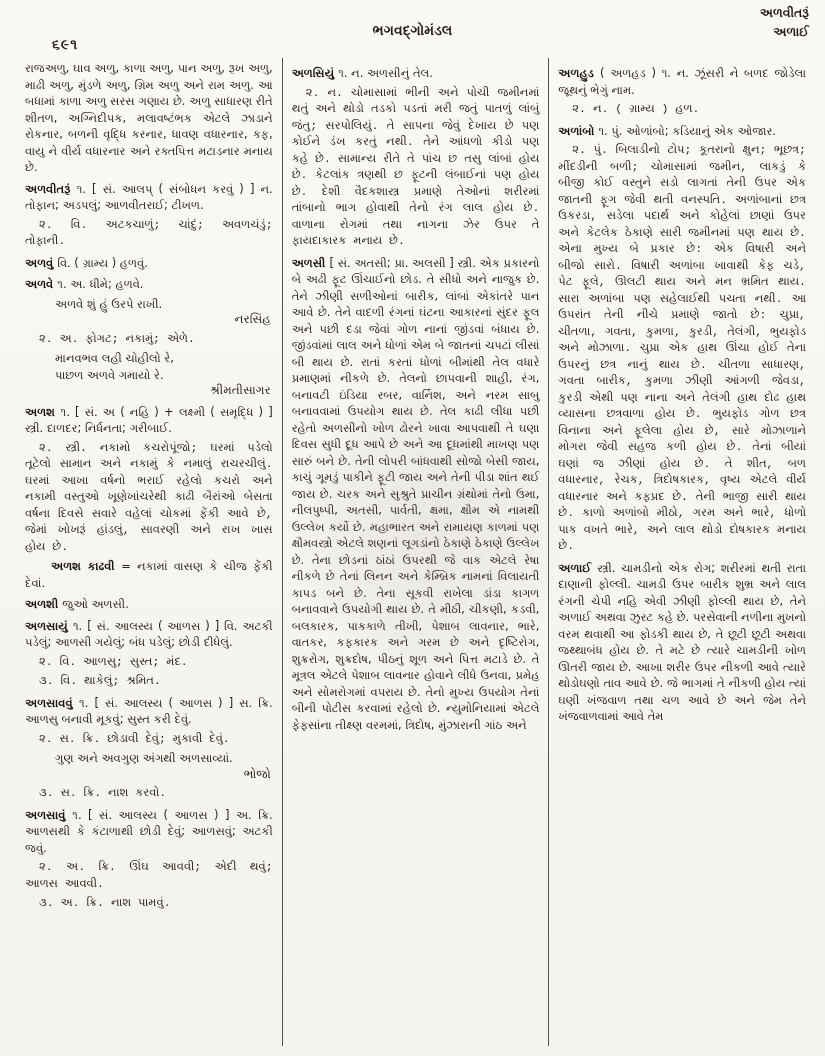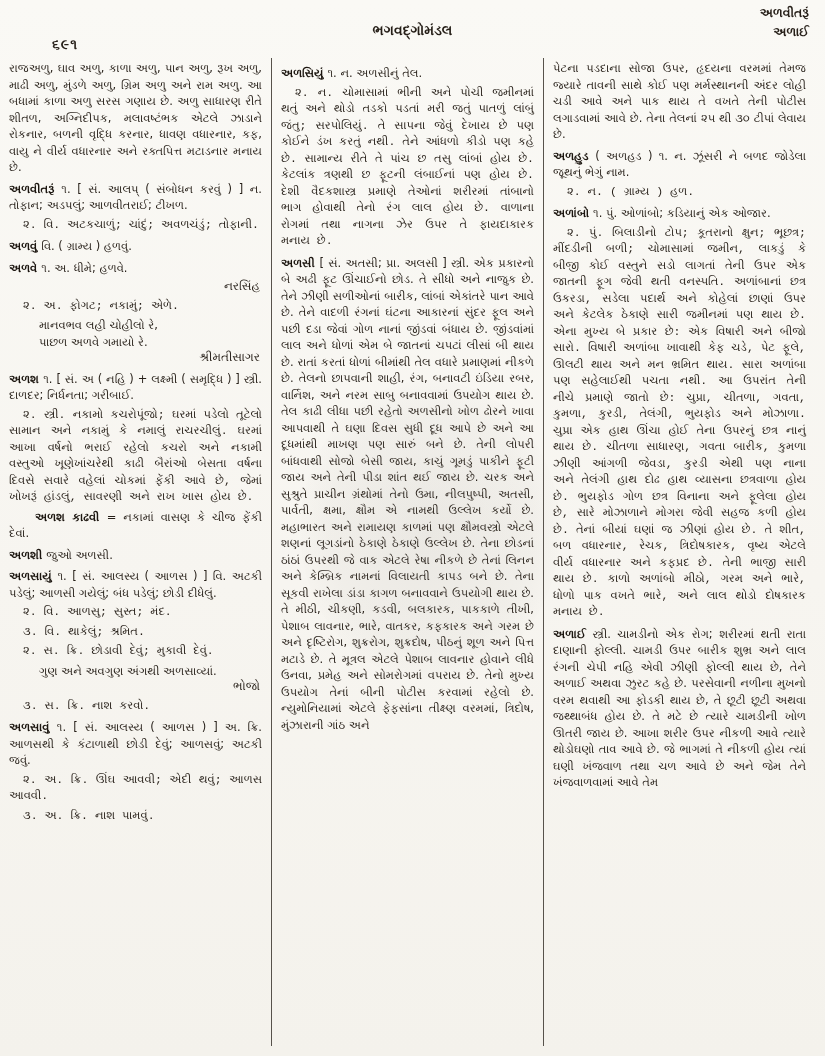--- a/index.html
+++ b/index.html
@@ -15,21 +15,21 @@
     background:linear-gradient(180deg,#faf9f5 0%,#f7f5f0 55%,#f4f2ec 100%);
     color:#261f18;
     box-sizing:border-box;
   }
   .header{position:relative;height:58px;}
   .page-number{position:absolute;left:52px;top:24px;font-size:14px;font-weight:700;letter-spacing:1px;margin-top:12px;}
   .book-title{position:absolute;left:0;right:0;top:22px;text-align:center;font-size:14px;font-weight:700;}
   .guide-words{position:absolute;right:16px;top:4px;text-align:right;font-size:12.5px;font-weight:700;line-height:1.5;}
   .columns{
     display:flex;
-    padding:0 10px 0 0;
+    padding:0 10px 0 16px;
     height:988px;
     box-sizing:border-box;
   }
   .col{
     flex:1 1 0;
     padding:2px 9px 0 9px;
     height:986px;
     overflow:hidden;
     text-align:justify;
     font-size:11.5px;
@@ -68,52 +68,53 @@
   </div>
 
   <div class="columns" id="columns">
       <div class="col">
         <p class="para body">રાજઅળુ, ઘાવ અળુ, કાળા અળુ, પાન અળુ, રૂખ અળુ, માઢી અળુ, મુંડળે અળુ, ગ્રિમ અળુ અને રામ અળુ. આ બધામાં કાળા અળુ સરસ ગણાય છે. અળુ સાધારણ રીતે શીતળ, અગ્નિદીપક, મલાવષ્ટંભક એટલે ઝાડાને રોકનાર, બળની વૃદ્ધિ કરનાર, ધાવણ વધારનાર, કફ, વાયુ ને વીર્ય વધારનાર અને રક્તપિત્ત મટાડનાર મનાય છે.</p>
         <p class="para entry"><b class="head">અળવીતરૂં </b>૧. [ સં. આલપ્ ( સંબોધન કરવું ) ] ન. તોફાન; અડપલું; આળવીતરાઈ; ટીખળ.</p>
         <p class="para sense">૨. વિ. અટકચાળું; ચાંદું; અવળચંડું; તોફાની.</p>
         <p class="para entry"><b class="head">અળવું </b>વિ. ( ગ્રામ્ય ) હળવું.</p>
         <p class="para entry"><b class="head">અળવે </b>૧. અ. ધીમે; હળવે.</p>
         <div class="quote">
+          <div class="qline">અળવે શું હું ઉરપે રાખી.</div>
           <div class="attr">નરસિંહ</div>
         </div>
         <p class="para sense">૨. અ. ફોગટ; નકામું; એળે.</p>
         <div class="quote">
           <div class="qline">માનવભવ લહી ચોહીલો રે,</div>
           <div class="qline">પાછળ અળવે ગમાયો રે.</div>
           <div class="attr">શ્રીમતીસાગર</div>
         </div>
         <p class="para entry"><b class="head">અળશ </b>૧. [ સં. અ ( નહિ ) + લક્ષ્મી ( સમૃદ્ધિ ) ] સ્ત્રી. દાળદર; નિર્ધનતા; ગરીબાઈ.</p>
         <p class="para sense">૨. સ્ત્રી. નકામો કચરોપૂંજો; ઘરમાં પડેલો તૂટેલો સામાન અને નકામું કે નમાલું રાચરચીલું. ઘરમાં આખા વર્ષનો ભરાઈ રહેલો કચરો અને નકામી વસ્તુઓ ખૂણેખાંચરેથી કાઢી બૈરાંઓ બેસતા વર્ષના દિવસે સવારે વહેલાં ચોકમાં ફેંકી આવે છે, જેમાં ખોખરૂં હાંડલું, સાવરણી અને રાખ ખાસ હોય છે.</p>
         <p class="para idiom"><b class="head">અળશ કાઢવી </b>= નકામાં વાસણ કે ચીજ ફેંકી દેવાં.</p>
         <p class="para entry"><b class="head">અળશી </b>જુઓ અળસી.</p>
         <p class="para entry"><b class="head">અળસાયું </b>૧. [ સં. આલસ્ય ( આળસ ) ] વિ. અટકી પડેલું; આળસી ગયેલું; બંધ પડેલું; છોડી દીધેલું.</p>
         <p class="para sense">૨. વિ. આળસુ; સુસ્ત; મંદ.</p>
         <p class="para sense">૩. વિ. થાકેલું; શ્રમિત.</p>
+        <p class="para entry"><b class="head">અળસાવવું </b>૧. [ સં. આલસ્ય ( આળસ ) ] સ. ક્રિ. આળસુ બનાવી મૂકવું; સુસ્ત કરી દેવું.</p>
         <p class="para sense">૨. સ. ક્રિ. છોડાવી દેવું; મુકાવી દેવું.</p>
         <div class="quote">
           <div class="qline">ગુણ અને અવગુણ અંગથી અળસાવ્યાં.</div>
           <div class="attr">ભોજો</div>
         </div>
         <p class="para sense">૩. સ. ક્રિ. નાશ કરવો.</p>
         <p class="para entry"><b class="head">અળસાવું </b>૧. [ સં. આલસ્ય ( આળસ ) ] અ. ક્રિ. આળસથી કે કંટાળાથી છોડી દેવું; આળસવું; અટકી જવું.</p>
         <p class="para sense">૨. અ. ક્રિ. ઊંઘ આવવી; એદી થવું; આળસ આવવી.</p>
         <p class="para sense">૩. અ. ક્રિ. નાશ પામવું.</p>
       </div>
       <div class="col">
         <p class="para entry"><b class="head">અળસિયું </b>૧. ન. અળસીનું તેલ.</p>
         <p class="para sense">૨. ન. ચોમાસામાં ભીની અને પોચી જમીનમાં થતું અને થોડો તડકો પડતાં મરી જતું પાતળું લાંબું જંતુ; સરપોલિયું. તે સાપના જેવું દેખાય છે પણ કોઈને ડંખ કરતું નથી. તેને આંધળો કીડો પણ કહે છે. સામાન્ય રીતે તે પાંચ છ તસુ લાંબાં હોય છે. કેટલાંક ત્રણથી છ ફૂટની લંબાઈનાં પણ હોય છે. દેશી વૈદકશાસ્ત્ર પ્રમાણે તેઓનાં શરીરમાં તાંબાનો ભાગ હોવાથી તેનો રંગ લાલ હોય છે. વાળાના રોગમાં તથા નાગના ઝેર ઉપર તે ફાયદાકારક મનાય છે.</p>
         <p class="para entry"><b class="head">અળસી </b>[ સં. અતસી; પ્રા. અલસી ] સ્ત્રી. એક પ્રકારનો બે અઢી ફૂટ ઊંચાઈનો છોડ. તે સીધો અને નાજુક છે. તેને ઝીણી સળીઓનાં બારીક, લાંબાં એકાંતરે પાન આવે છે. તેને વાદળી રંગનાં ઘંટના આકારનાં સુંદર ફૂલ અને પછી દડા જેવાં ગોળ નાનાં જીંડવાં બંધાય છે. જીંડવાંમાં લાલ અને ધોળાં એમ બે જાતનાં ચપટાં લીસાં બી થાય છે. રાતાં કરતાં ધોળાં બીમાંથી તેલ વધારે પ્રમાણમાં નીકળે છે. તેલનો છાપવાની શાહી, રંગ, બનાવટી ઇંડિયા રબર, વાર્નિશ, અને નરમ સાબુ બનાવવામાં ઉપયોગ થાય છે. તેલ કાઢી લીધા પછી રહેતો અળસીનો ખોળ ઢોરને ખાવા આપવાથી તે ઘણા દિવસ સુધી દૂધ આપે છે અને આ દૂધમાંથી માખણ પણ સારું બને છે. તેની લોપરી બાંધવાથી સોજો બેસી જાય, કાચું ગૂમડું પાકીને ફૂટી જાય અને તેની પીડા શાંત થઈ જાય છે. ચરક અને સુશ્રુતે પ્રાચીન ગ્રંથોમાં તેનો ઉમા, નીલપુષ્પી, અતસી, પાર્વતી, ક્ષમા, ક્ષૌમ એ નામથી ઉલ્લેખ કર્યો છે. મહાભારત અને રામાયણ કાળમાં પણ ક્ષૌમવસ્ત્રો એટલે શણનાં લૂગડાંનો ઠેકાણે ઠેકાણે ઉલ્લેખ છે. તેના છોડનાં ઠાંઠાં ઉપરથી જે વાક એટલે રેષા નીકળે છે તેનાં લિનન અને કેમ્બ્રિક નામનાં વિલાયતી કાપડ બને છે. તેના સૂકવી રાખેલા ડાંડા કાગળ બનાવવાને ઉપયોગી થાય છે. તે મીઠી, ચીકણી, કડવી, બલકારક, પાકકાળે તીખી, પેશાબ લાવનાર, ભારે, વાતકર, કફકારક અને ગરમ છે અને દૃષ્ટિરોગ, શુક્રરોગ, શુક્રદોષ, પીઠનું શૂળ અને પિત્ત મટાડે છે. તે મૂત્રલ એટલે પેશાબ લાવનાર હોવાને લીધે ઉનવા, પ્રમેહ અને સોમરોગમાં વપરાય છે. તેનો મુખ્ય ઉપયોગ તેનાં બીની પોટીસ કરવામાં રહેલો છે. ન્યુમોનિયામાં એટલે ફેફસાંના તીક્ષ્ણ વરમમાં, ત્રિદોષ, મુંઝારાની ગાંઠ અને</p>
       </div>
       <div class="col">
-        <p class="para body">પેટના પડદાના સોજા ઉપર, હૃદયના વરમમાં તેમજ જ્યારે તાવની સાથે કોઈ પણ મર્મસ્થાનની અંદર લોહી ચડી આવે અને પાક થાય તે વખતે તેની પોટીસ લગાડવામાં આવે છે. તેના તેલનાં ૨૫ થી ૩૦ ટીપાં લેવાય છે.</p>
         <p class="para entry"><b class="head">અળહુડ </b>( અળહડ ) ૧. ન. ઝૂંસરી ને બળદ જોડેલા જૂથનું ભેગું નામ.</p>
         <p class="para sense">૨. ન. ( ગ્રામ્ય ) હળ.</p>
         <p class="para entry"><b class="head">અળાંબો </b>૧. પું. ઓળાંબો; કડિયાનું એક ઓજાર.</p>
         <p class="para sense">૨. પું. બિલાડીનો ટોપ; કૂતરાનો ક્ષુન; ભૂછત્ર; મીંદડીની બળી; ચોમાસામાં જમીન, લાકડું કે બીજી કોઈ વસ્તુને સડો લાગતાં તેની ઉપર એક જાતની ફૂગ જેવી થતી વનસ્પતિ. અળાંબાનાં છત્ર ઉકરડા, સડેલા પદાર્થ અને કોહેલાં છાણાં ઉપર અને કેટલેક ઠેકાણે સારી જમીનમાં પણ થાય છે. એના મુખ્ય બે પ્રકાર છે: એક વિષારી અને બીજો સારો. વિષારી અળાંબા ખાવાથી કેફ ચડે, પેટ ફૂલે, ઊલટી થાય અને મન ભ્રમિત થાય. સારા અળાંબા પણ સહેલાઈથી પચતા નથી. આ ઉપરાંત તેની નીચે પ્રમાણે જાતો છે: ચુપ્રા, ચીતળા, ગવતા, કુમળા, કુરડી, તેલંગી, ભુયફોડ અને મોઝાળા. ચુપ્રા એક હાથ ઊંચા હોઈ તેના ઉપરનું છત્ર નાનું થાય છે. ચીતળા સાધારણ, ગવતા બારીક, કુમળા ઝીણી આંગળી જેવડા, કુરડી એથી પણ નાના અને તેલંગી હાથ દોઢ હાથ વ્યાસના છત્રવાળા હોય છે. ભુયફોડ ગોળ છત્ર વિનાના અને ફૂલેલા હોય છે, સારે મોઝાળાને મોગરા જેવી સહજ કળી હોય છે. તેનાં બીયાં ઘણાં જ ઝીણાં હોય છે. તે શીત, બળ વધારનાર, રેચક, ત્રિદોષકારક, વૃષ્ય એટલે વીર્ય વધારનાર અને કફપ્રદ છે. તેની ભાજી સારી થાય છે. કાળો અળાંબો મીઠો, ગરમ અને ભારે, ધોળો પાક વખતે ભારે, અને લાલ થોડો દોષકારક મનાય છે.</p>
         <p class="para entry"><b class="head">અળાઈ </b>સ્ત્રી. ચામડીનો એક રોગ; શરીરમાં થતી રાતા દાણાની ફોલ્લી. ચામડી ઉપર બારીક શુભ્ર અને લાલ રંગની ચેપી નહિ એવી ઝીણી ફોલ્લી થાય છે, તેને અળાઈ અથવા ઝુરટ કહે છે. પરસેવાની નળીના મુખનો વરમ થવાથી આ ફોડકી થાય છે, તે છૂટી છૂટી અથવા જથ્થાબંધ હોય છે. તે મટે છે ત્યારે ચામડીની ખોળ ઊતરી જાય છે. આખા શરીર ઉપર નીકળી આવે ત્યારે થોડોઘણો તાવ આવે છે. જે ભાગમાં તે નીકળી હોય ત્યાં ઘણી ખંજવાળ તથા ચળ આવે છે અને જેમ તેને ખંજવાળવામાં આવે તેમ</p>
       </div>
     </div>
 </div>
 
 </body></html>

